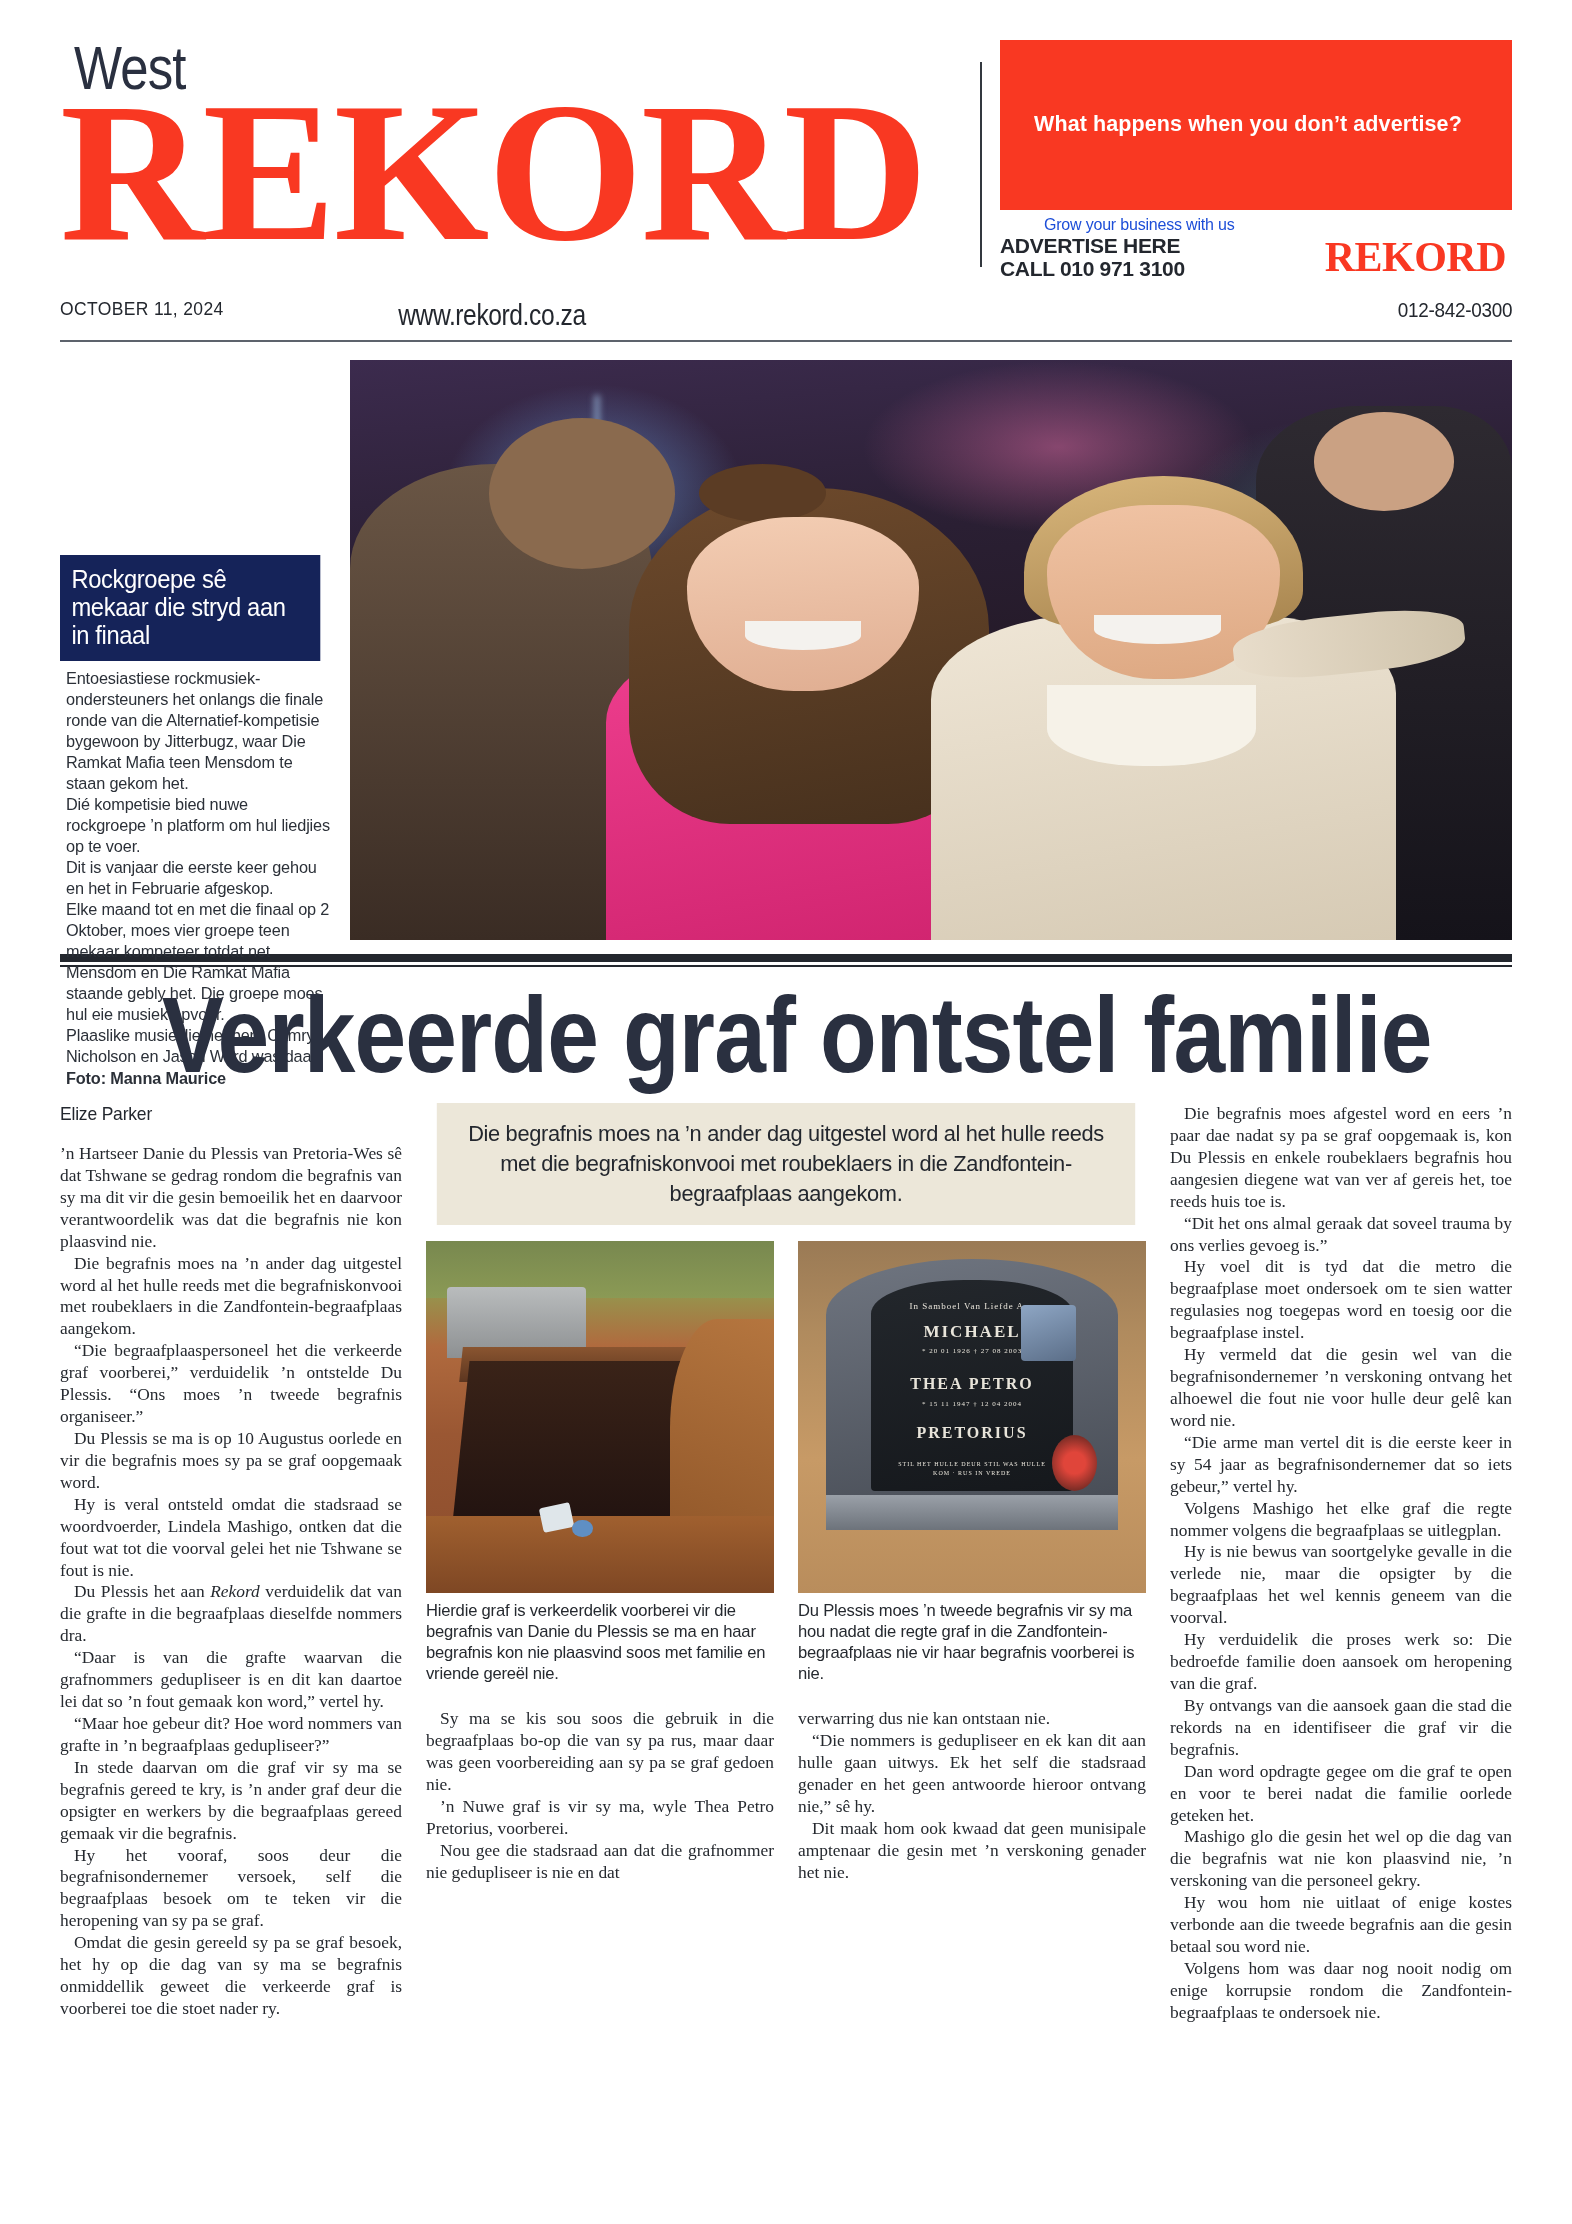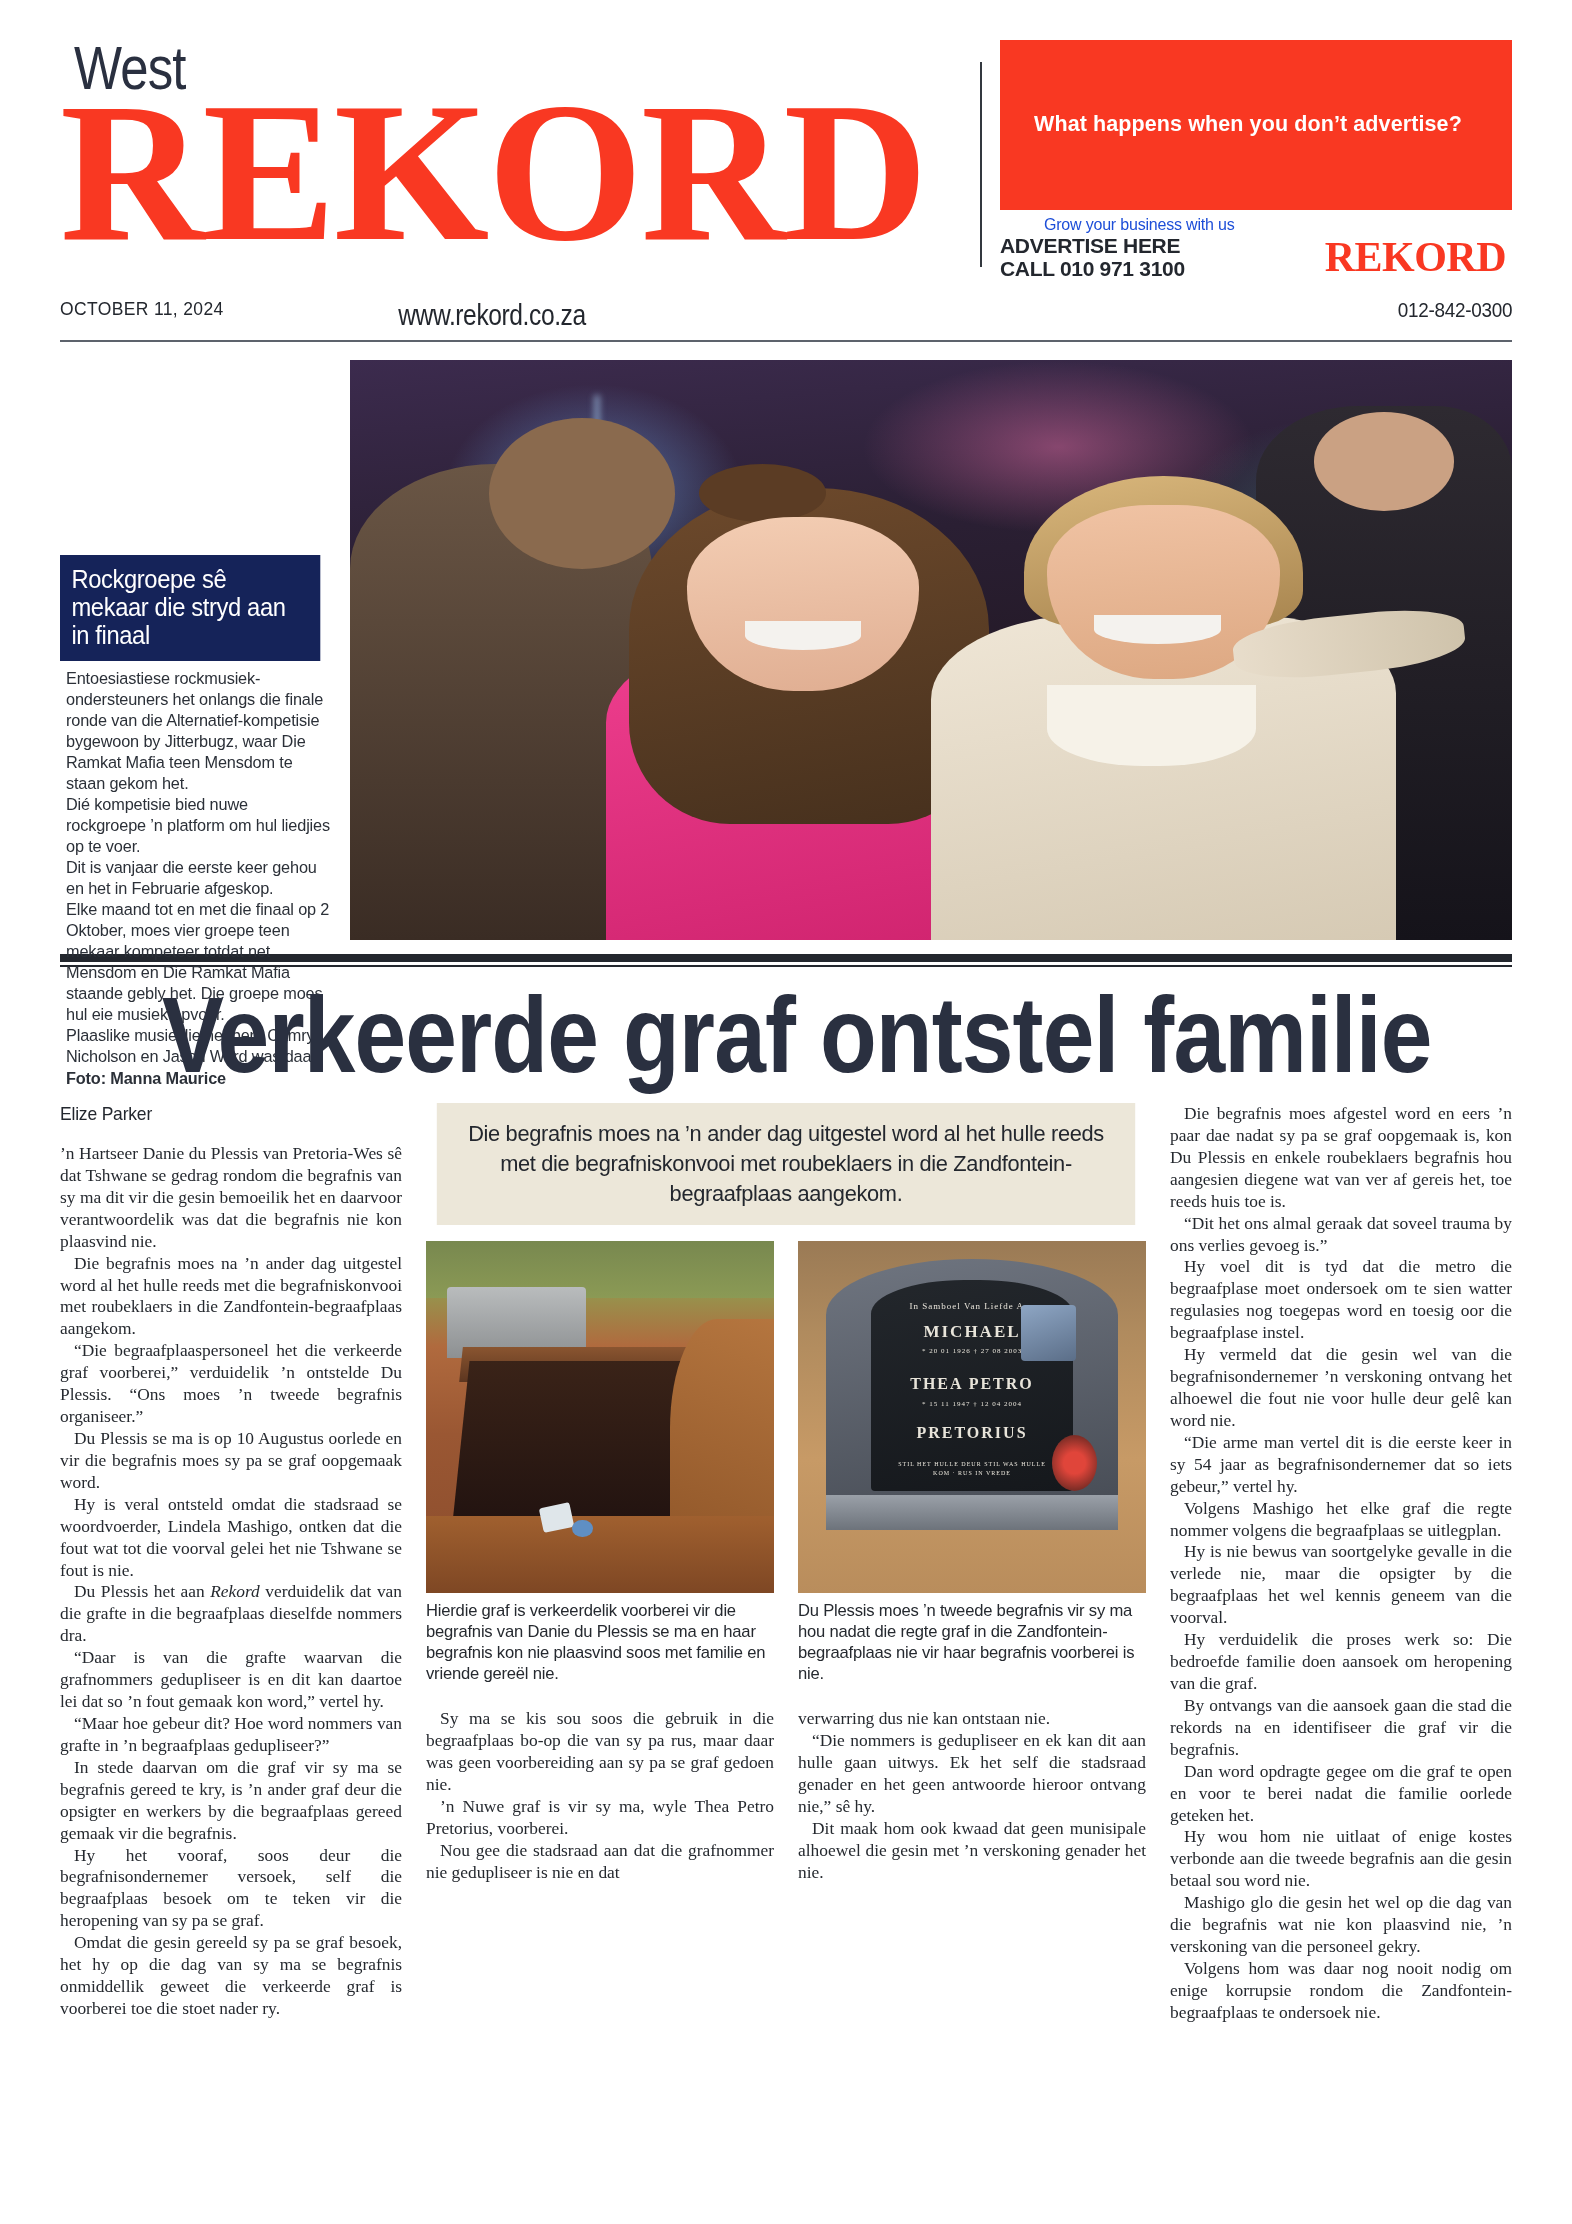--- a/index.html
+++ b/index.html
@@ -324,38 +324,38 @@
           <div class="body-text">
             <p>Sy ma se kis sou soos die gebruik in die begraafplaas bo-op die van sy pa rus, maar daar was geen voorbereiding aan sy pa se graf gedoen nie.</p>
             <p>’n Nuwe graf is vir sy ma, wyle Thea Petro Pretorius, voorberei.</p>
             <p>Nou gee die stadsraad aan dat die grafnommer nie gedupliseer is nie en dat</p>
           </div>
         </div>
         <div class="col">
           <div class="body-text">
             <p class="first">verwarring dus nie kan ontstaan nie.</p>
             <p>“Die nommers is gedupliseer en ek kan dit aan hulle gaan uitwys. Ek het self die stadsraad genader en het geen antwoorde hieroor ontvang nie,” sê hy.</p>
-            <p>Dit maak hom ook kwaad dat geen munisipale alhoewel die gesin met ’n verskoning genader het nie.</p>
+            <p>Dit maak hom ook kwaad dat geen munisipale amptenaar die gesin met ’n verskoning genader het nie.</p>
           </div>
         </div>
       </div>
     </div>
 
     <div class="col">
       <div class="body-text">
         <p>Die begrafnis moes afgestel word en eers ’n paar dae nadat sy pa se graf oopgemaak is, kon Du Plessis en enkele roubeklaers begrafnis hou aangesien diegene wat van ver af gereis het, toe reeds huis toe is.</p>
         <p>“Dit het ons almal geraak dat soveel trauma by ons verlies gevoeg is.”</p>
         <p>Hy voel dit is tyd dat die metro die begraafplase moet ondersoek om te sien watter regulasies nog toegepas word en toesig oor die begraafplase instel.</p>
         <p>Hy vermeld dat die gesin wel van die begrafnisondernemer ’n verskoning ontvang het alhoewel die fout nie voor hulle deur gelê kan word nie.</p>
         <p>“Die arme man vertel dit is die eerste keer in sy 54 jaar as begrafnisondernemer dat so iets gebeur,” vertel hy.</p>
         <p>Volgens Mashigo het elke graf die regte nommer volgens die begraafplaas se uitlegplan.</p>
         <p>Hy is nie bewus van soortgelyke gevalle in die verlede nie, maar die opsigter by die begraafplaas het wel kennis geneem van die voorval.</p>
         <p>Hy verduidelik die proses werk so: Die bedroefde familie doen aansoek om heropening van die graf.</p>
         <p>By ontvangs van die aansoek gaan die stad die rekords na en identifiseer die graf vir die begrafnis.</p>
         <p>Dan word opdragte gegee om die graf te open en voor te berei nadat die familie oorlede geteken het.</p>
+        <p>Mashigo glo die gesin het wel op die dag van die begrafnis wat nie kon plaasvind nie, ’n verskoning van die personeel gekry.</p>
         <p>Hy wou hom nie uitlaat of enige kostes verbonde aan die tweede begrafnis aan die gesin betaal sou word nie.</p>
-        <p>Mashigo glo die gesin het wel op die dag van die begrafnis wat nie kon plaasvind nie, ’n verskoning van die personeel gekry.</p>
         <p>Volgens hom was daar nog nooit nodig om enige korrupsie rondom die Zandfontein-begraafplaas te ondersoek nie.</p>
       </div>
     </div>
 
   </div>
 </div>
 
 </body></html>

